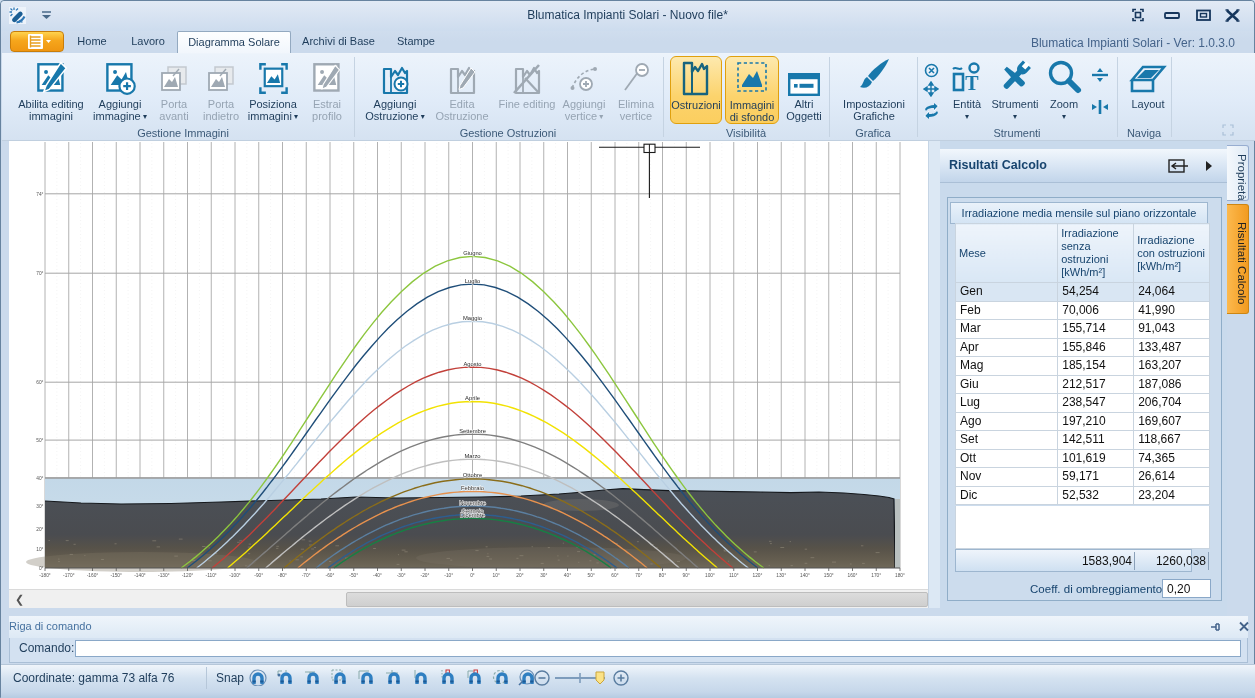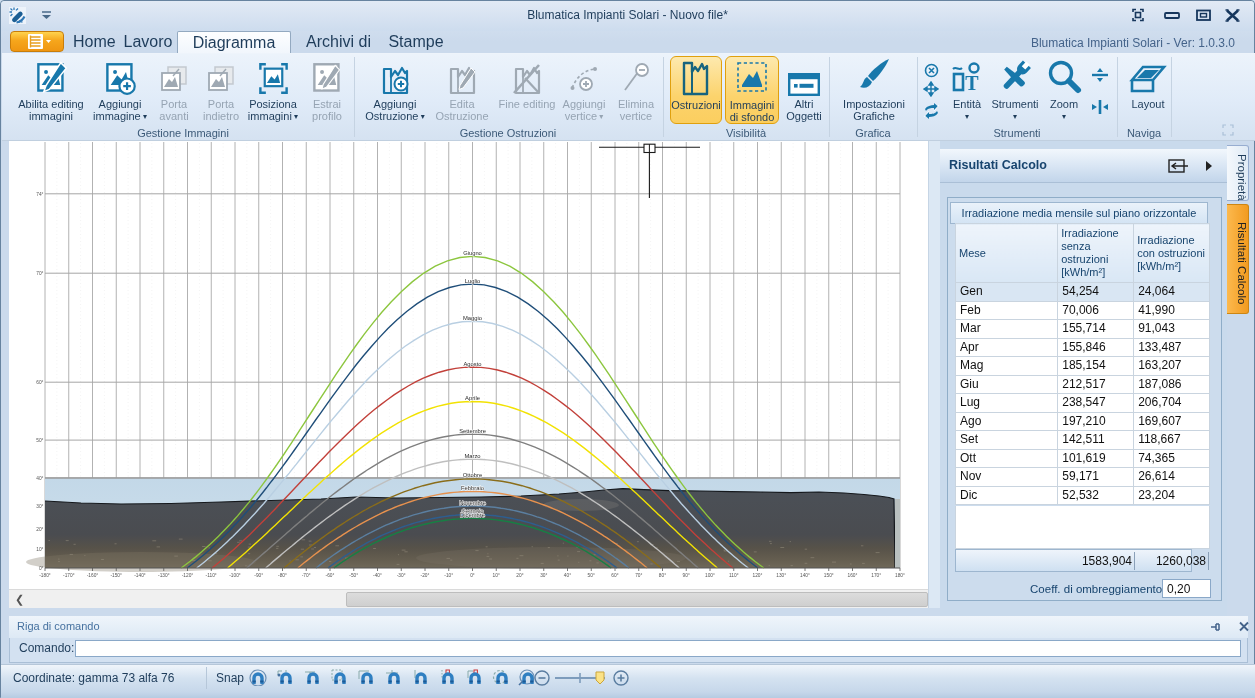--- a/index.html
+++ b/index.html
@@ -1,20 +1,20 @@
 <!DOCTYPE html>
 <html><head><meta charset="utf-8"><style>
 *{margin:0;padding:0;box-sizing:border-box}
 body{width:1255px;height:698px;overflow:hidden;font-family:"Liberation Sans",sans-serif;background:#cfdeee}
 #win{position:absolute;left:0;top:0;width:1255px;height:698px;border:1px solid #67839f;border-radius:4px 4px 0 0;
  background:linear-gradient(#dde7f3,#cbdaec 40px,#cbdaec)}
 .abs{position:absolute}
 #titlebar{left:0;top:0;width:100%;height:30px;background:linear-gradient(#e2eaf5,#cddcee);border-radius:4px 4px 0 0;border-bottom:0}
 #title{width:100%;text-align:center;top:7px;font-size:12px;color:#1e3c5a}
-.tab{top:30px;height:22px;font-size:16px;color:#1e3c5a;text-align:center;line-height:21px}
+.tab{top:30px;height:22px;font-size:11px;color:#1e3c5a;text-align:center;line-height:21px}
 #activetab{background:linear-gradient(#fdfeff,#f1f6fc);border:1px solid #93a9c0;border-bottom:0;border-radius:2px 2px 0 0}
 #ribbon{left:1px;top:52px;width:1253px;height:88px;background:linear-gradient(#ecf3fb,#e0ebf8 55%,#d5e2f1);border-top:1px solid #eef4fb;border-bottom:1px solid #c0cfdf}
 .rsep{top:3px;width:1px;height:80px;background:#c5d3e2}
 .glabel{top:73px;font-size:11px;color:#3c5a78;text-align:center;white-space:nowrap}
 .rbtn{top:2px;text-align:center;font-size:11px;line-height:11.5px;color:#1e3c5a;white-space:nowrap}
 .rbtn .ic{height:40px;display:flex;align-items:flex-end;justify-content:center;margin-bottom:3px}
 .dis{color:#96a4b3}
 .tog{background:linear-gradient(#fde9ae,#fcd36c 60%,#fbce5f);border:1px solid #e0a00e;border-radius:6px}
 .dd{font-size:8px;vertical-align:1px;color:inherit}
 #canvas{left:8px;top:140px;width:929px;height:458px;background:#fff;overflow:hidden}
@@ -520,21 +520,21 @@
         <span class="abs" style="left:252px;top:2px;height:18px;border-left:1px solid #8aa0b8"></span>
       </div>
 <div class="abs" id="coeff">
         <span class="abs" style="left:0;top:5px;width:242px;text-align:right;font-size:11.5px">Coeff. di ombreggiamento [%]</span>
         <div class="abs" style="left:222px;top:1px;width:49px;height:19px;background:#fff;border:1px solid #8aa8c8;font-size:12px;color:#111;padding:2px 4px">0,20</div>
       </div>
 </div>
 <div class="abs vtab" style="left:1226px;top:144px;height:56px;background:linear-gradient(90deg,#f4f8fc,#dfeaf5);padding-top:8px">Proprietà</div>
 <div class="abs vtab" style="left:1226px;top:203px;height:110px;background:linear-gradient(90deg,#fcb94e,#f29b20);border-color:#cd8613;color:#222;padding-top:8px">Risultati Calcolo</div>
 <div class="abs" id="riga"></div>
-    <div class="abs" id="rigahead"><span style="margin-left:8px">Riga di comando</span></div>
+    <div class="abs" id="rigahead"><span style="">Riga di comando</span></div>
 <svg class="abs" style="left:1209px;top:620px" width="40" height="12" viewBox="0 0 40 12">
 <g stroke="#44638a" stroke-width="1.5" fill="none">
         <path d="M1,6 H6 M6,3 V9 M9,3 V9 M6,3 H9 M6,9 H9"></path>
 <path d="M30,1.5 L38,9.5 M38,1.5 L30,9.5" stroke-width="1.8"></path>
       </g>
     </svg>
 <div class="abs" id="cmdlbl">Comando:</div>
     <div class="abs" id="cmdbox"></div>
 <div class="abs" id="statusbar"></div>
     <div class="abs" id="botedge"></div>

